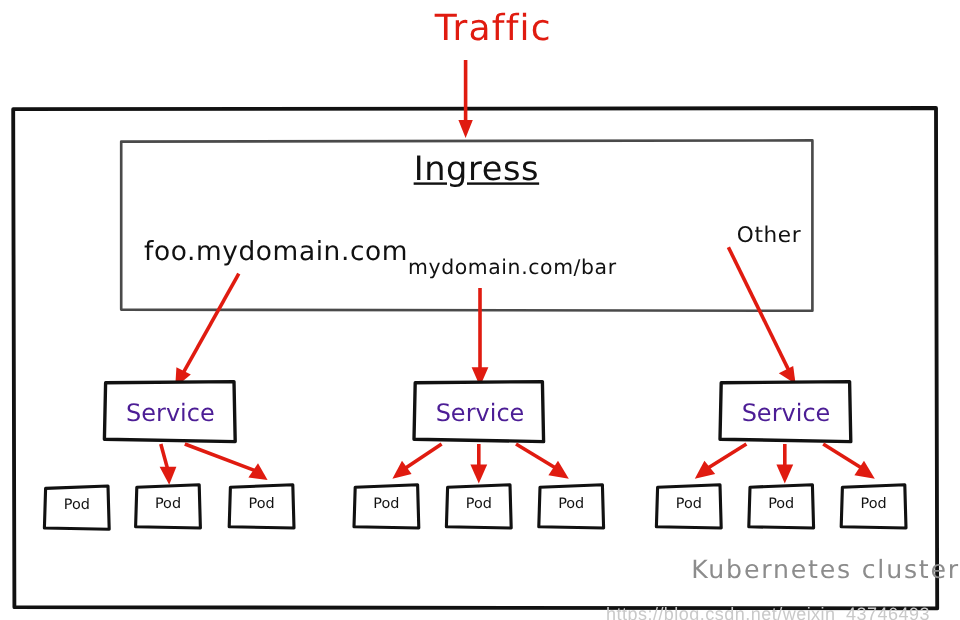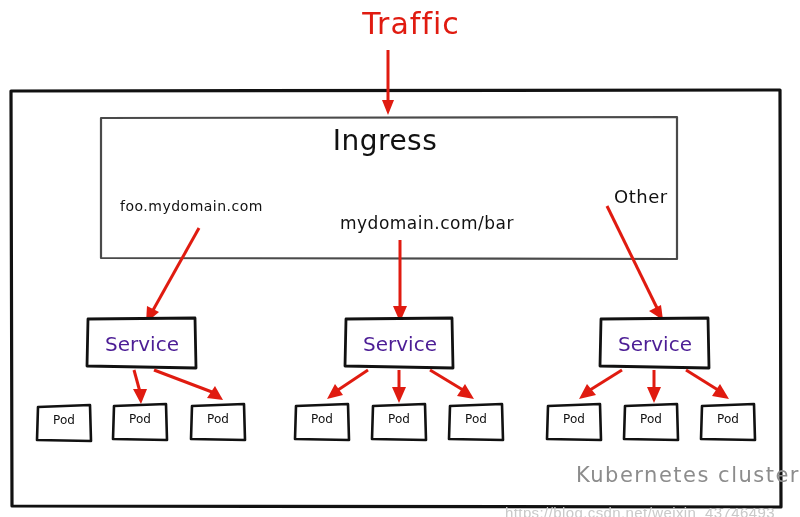--- a/index.html
+++ b/index.html
@@ -30,26 +30,27 @@
   .traffic-label {
     left: 0; top: 6px;
     width: 800px;
     text-align: center;
     color: #e01b10;
     font-size: 30px;
     letter-spacing: 1px;
     margin-left: 11px;
   }
   .ingress-label {
-    left: 96px; top: 124px;
+    left: 108px; top: 124px;
     width: 578px;
     text-align: center;
     font-size: 28px;
+    text-decoration: underline;
   }
-  .rule-foo   { left: 120px; top: 198px; font-size: 14px; }
+  .rule-foo   { left: 120px; top: 198px; font-size: 22px; }
   .rule-bar   { left: 340px; top: 213px; font-size: 17px; }
   .rule-other { left: 614px; top: 186px; font-size: 18px; }
 
   .svc-label {
     position: absolute;
     font-size: 20px;
     color: #4c1d95;
     text-align: center;
   }
   .pod-label {

